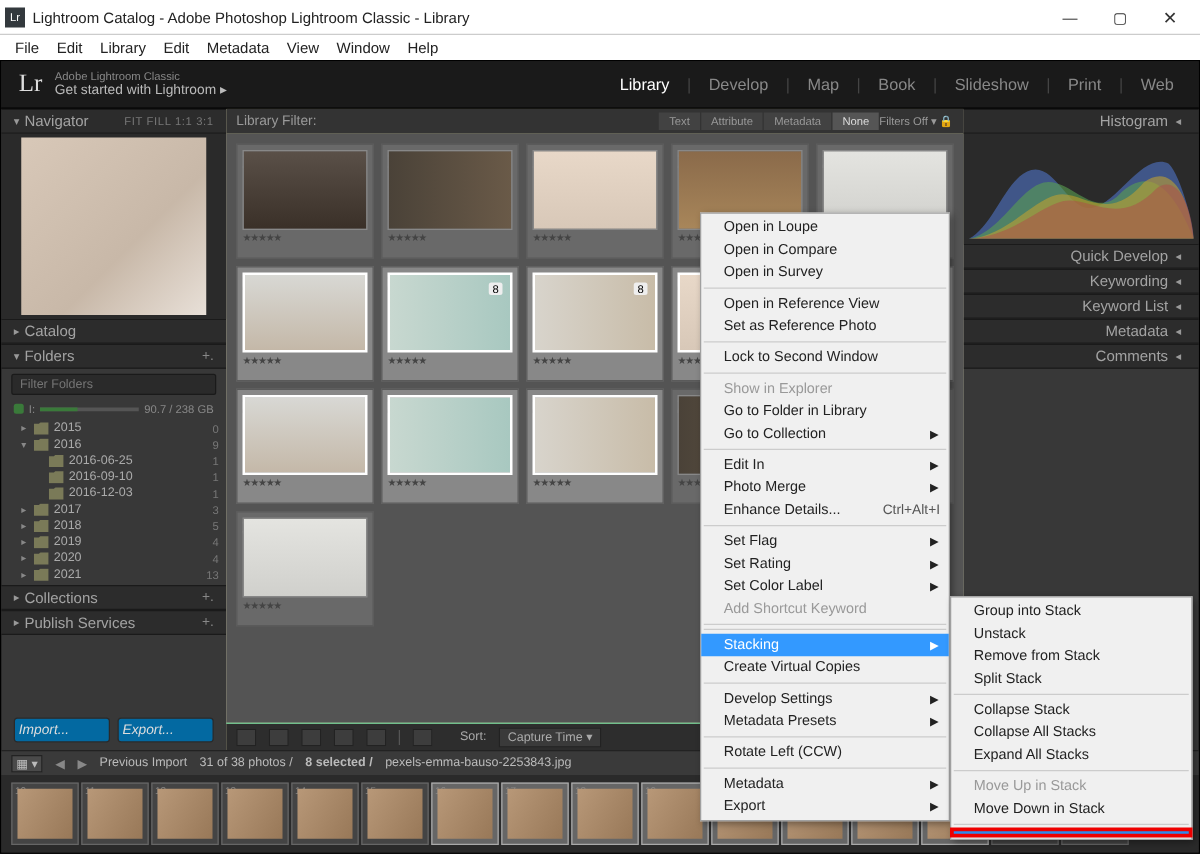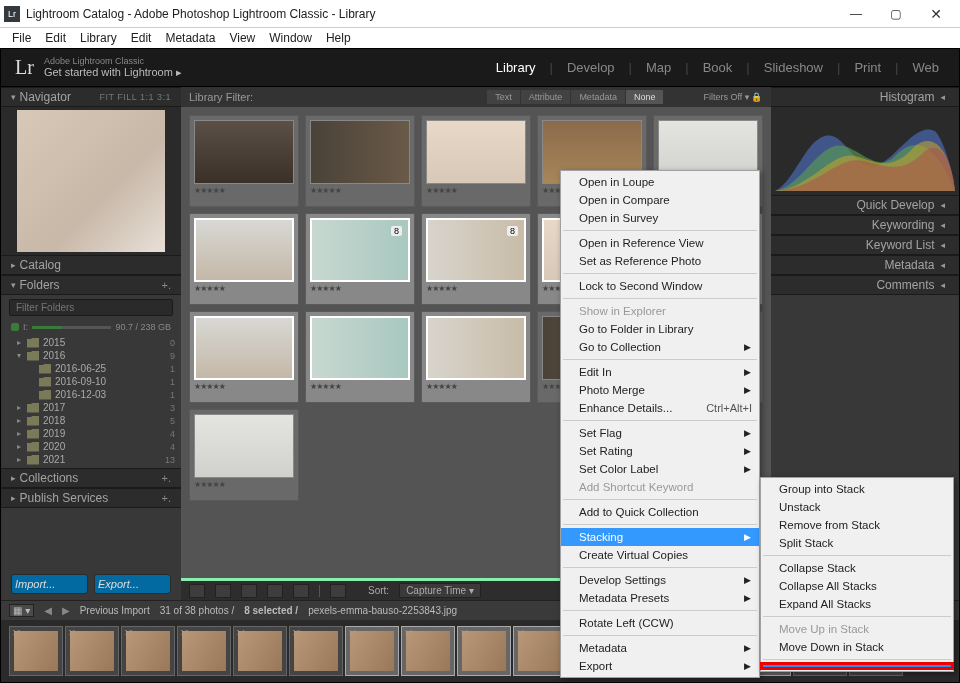--- a/index.html
+++ b/index.html
@@ -56,32 +56,32 @@
   
   .histogram { height: 88px; background: #2a2a2a; position: relative; padding: 4px; }
   .histo-svg { width: 100%; height: 100%; }
   
   .center { flex: 1; display: flex; flex-direction: column; background: #fef9c3; }
   .lib-filter { height: 20px; background: #333; display: flex; align-items: center; padding: 0 8px; font-size: 10px; color: #999; }
   .lib-filter .lbl { font-size: 11px; }
   .lib-filter .tabs { margin-left: auto; display: flex; gap: 1px; }
   .lib-filter .tabs span { background: #424242; padding: 2px 8px; font-size: 9px; }
   .lib-filter .tabs span.active { background: #555; color: #ddd; }
-  .lib-filter .fo { margin-left: 40px; font-size: 9px; }
+  .lib-filter .fo { font-size: 9px; }
   
   .grid { flex: 1; padding: 8px; display: grid; grid-template-columns: repeat(5,1fr); gap: 6px; align-content: start; overflow: hidden; position: relative; background:#545454; }
   .cell { background: #696969; padding: 4px; height: 92px; position: relative; border:1px solid #5a5a5a; }
   .cell .inner { width: 100%; height: 64px; background: linear-gradient(120deg,#c8a888,#a88868); border: 1px solid #888; margin-bottom:2px; position:relative; }
   .cell .num { position: absolute; left: 3px; top: 2px; font-size: 18px; font-weight: bold; color: rgba(120,120,120,0.6); }
   .cell .badge { position: absolute; right: 6px; top: 6px; background: #eee; font-size: 9px; padding: 0 3px; border-radius: 2px; }
   .cell.sel { background: #888; }
   .cell.sel .inner { border: 2px solid #fff; }
   .cell .stars { font-size: 8px; color: #444; letter-spacing: -1px; }
   
-  .toolbar { height: 22px; background: #2d2d2d; display: flex; align-items: center; padding: 0 8px; font-size: 10px; color: #aaa; gap: 10px; border-top:3px solid #86efac;}
+  .toolbar { height: 22px; background: #2d2d2d; display: flex; align-items: center; padding: 0 8px; font-size: 10px; color: #aaa; gap: 10px; border-top:1px solid #86efac;}
   .toolbar .icon { width: 16px; height: 14px; background: #3d3d3d; border: 1px solid #222; }
   
   .status { height: 20px; background: #3a3a3a; display: flex; align-items: center; padding: 0 8px; font-size: 10px; color: #bbb; gap: 10px; border-top:1px solid #222;}
   .status .arr { color: #888; }
   
   .filmstrip { height: 62px; background: #2a2a2a; display: flex; align-items: center; padding: 4px 8px; gap: 2px; overflow: hidden; }
   .filmstrip .fthumb { width: 54px; height: 50px; background: #444; border: 1px solid #666; position: relative; flex-shrink: 0; }
   .filmstrip .fthumb.sel { border: 1px solid #aaa; background: #666; }
   .filmstrip .fthumb .fi { position:absolute; inset:4px; background: linear-gradient(120deg,#b89878,#987858); }
   .filmstrip .fthumb .fn { position:absolute; left:2px; top:1px; font-size:8px; color:#888; }
@@ -545,23 +545,20 @@
       <span class="ar">▶</span>
     </div>
     <div class="item">
       <span>Set Color Label</span>
       <span class="ar">▶</span>
     </div>
     <div class="item dis">
       <span>Add Shortcut Keyword</span>
     </div>
     <div class="sep"></div>
-    <div class="item">
-      <span>Add to Quick Collection</span>
-    </div>
     <div class="sep"></div>
     <div class="item hl">
       <span>Stacking</span>
       <span class="ar">▶</span>
     </div>
     <div class="item">
       <span>Create Virtual Copies</span>
     </div>
     <div class="sep"></div>
     <div class="item">

